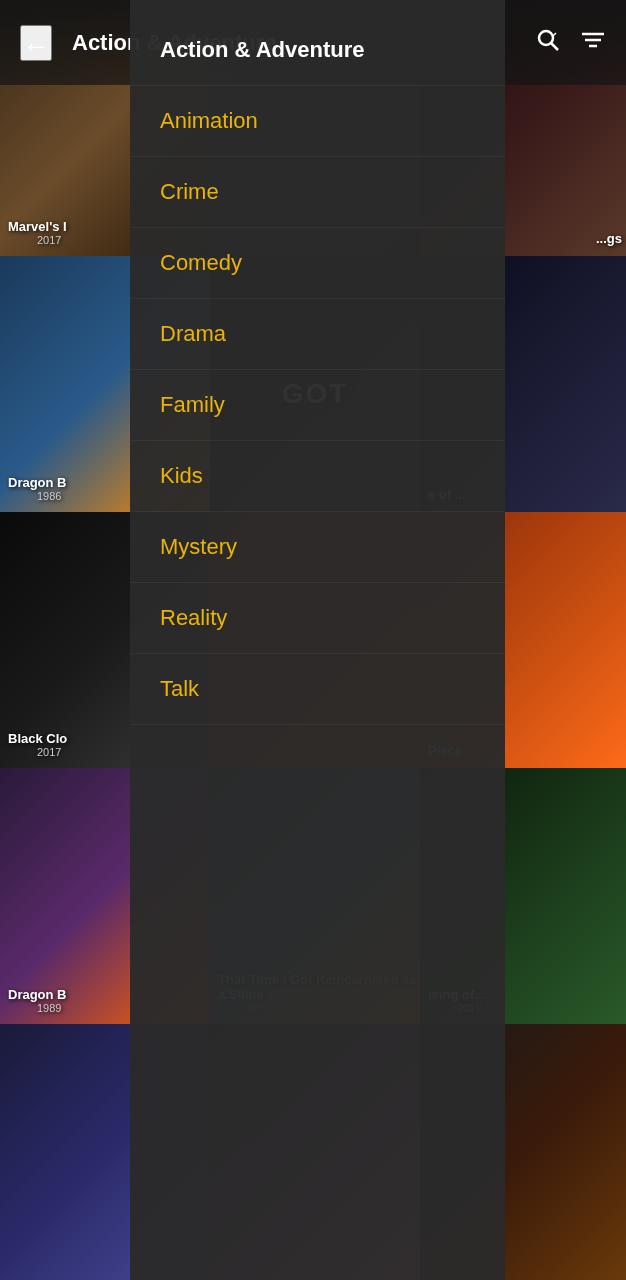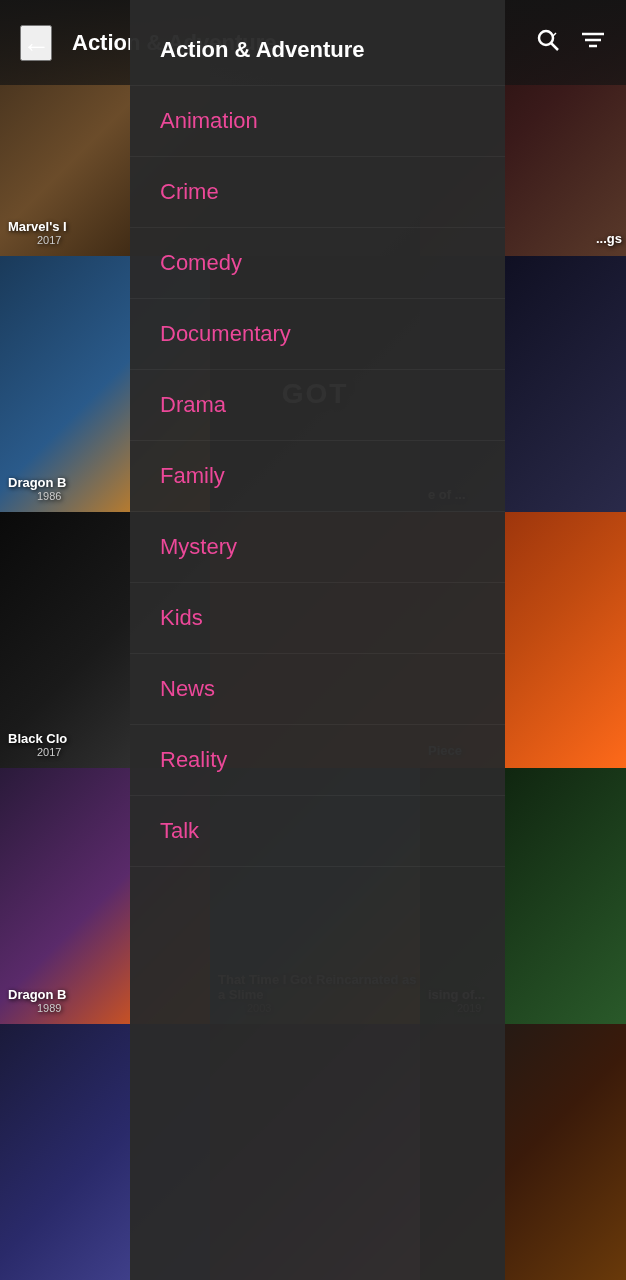--- a/index.html
+++ b/index.html
@@ -99,21 +99,21 @@
       height: 100%;
       background: rgba(42, 42, 42, 0.97);
       z-index: 10;
       overflow-y: auto;
       padding-top: 15px;
     }
 
     .dropdown-item {
       display: block;
       padding: 22px 30px;
-      color: #ec4899;
+      color: #eab308;
       font-size: 22px;
       cursor: pointer;
       text-decoration: none;
       border-bottom: 1px solid rgba(255,255,255,0.05);
     }
 
     .dropdown-item.active {
       color: #ffffff;
       font-weight: bold;
     }
@@ -226,21 +226,19 @@
       </svg>
     </span>
   </div>
 </div>
 
 <div class="dropdown-overlay" id="genre-dropdown">
 <div class="dropdown-item active">Action &amp; Adventure</div>
     <div class="dropdown-item">Animation</div>
     <div class="dropdown-item">Crime</div>
     <div class="dropdown-item">Comedy</div>
-    <div class="dropdown-item">Documentary</div>
     <div class="dropdown-item">Drama</div>
     <div class="dropdown-item">Family</div>
+    <div class="dropdown-item">Kids</div>
     <div class="dropdown-item">Mystery</div>
-    <div class="dropdown-item">Kids</div>
-    <div class="dropdown-item">News</div>
     <div class="dropdown-item">Reality</div>
     <div class="dropdown-item">Talk</div>
   </div>
 
 </body></html>

